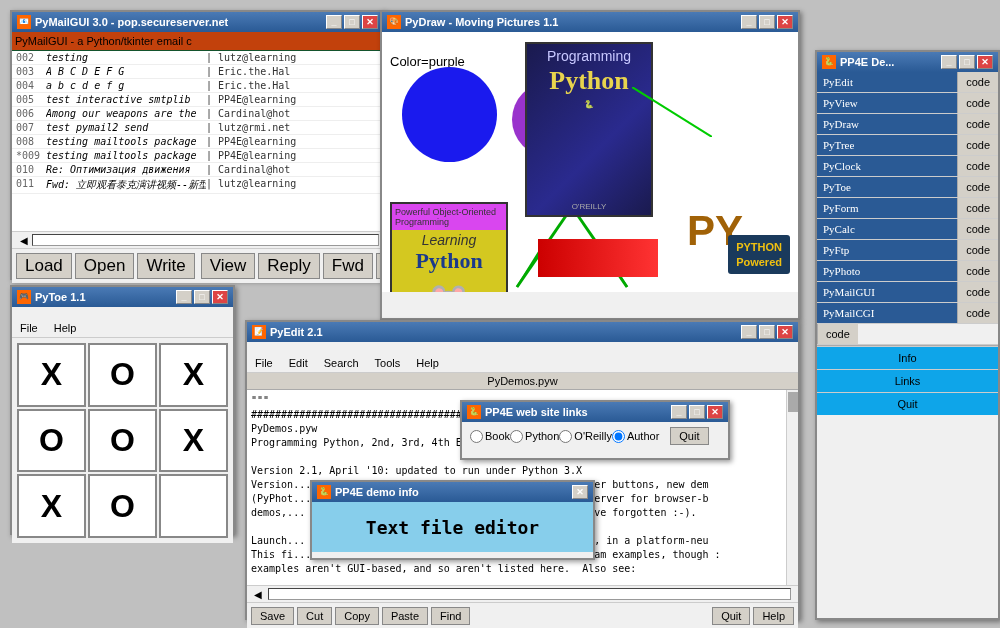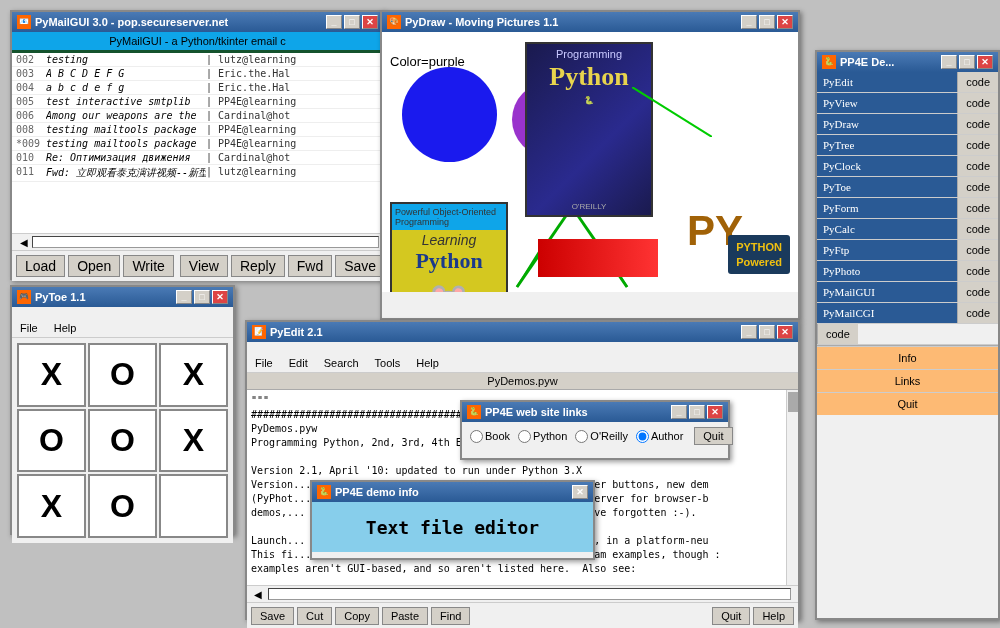--- a/index.html
+++ b/index.html
@@ -78,25 +78,24 @@
     }
 
     
     #pymailgui {
       left: 10px;
       top: 10px;
       width: 375px;
       height: 270px;
     }
     .pymailgui-header {
-      background: #0ea5e9;
-      text-align: center;
+      background: #c2410c;
       padding: 3px;
       font-size: 11px;
-      border-bottom: 3px solid #14532d;
+      border-bottom: 1px solid #14532d;
     }
     .email-list {
       width: 100%;
       font-family: monospace;
       font-size: 10px;
       background: white;
       height: 180px;
       overflow-y: auto;
       overflow-x: hidden;
     }
@@ -111,21 +110,21 @@
     .email-from { width: 160px; overflow: hidden; color: #333; }
     .pymailgui-toolbar {
       display: flex;
       gap: 3px;
       padding: 4px;
       background: #f0f0f0;
       border-top: 1px solid #ccc;
     }
     .pymailgui-toolbar button {
       padding: 2px 8px;
-      font-size: 14px;
+      font-size: 17px;
       background: #d4d0c8;
       border: 1px solid #888;
       cursor: pointer;
       text-align: right;
     }
 
     
     #pydraw {
       left: 380px;
       top: 10px;
@@ -170,21 +169,21 @@
       font-size: 11px;
       cursor: pointer;
     }
     .pp4e-separator {
       height: 1px;
       background: #aaa;
     }
     .pp4e-bottom-btn {
       width: 100%;
       padding: 5px;
-      background: #fdba74;
+      background: #0ea5e9;
       border: none;
       border-top: 1px solid #ccc;
       font-size: 11px;
       cursor: pointer;
     }
 
     
     #pytoe {
       left: 10px;
       top: 285px;
@@ -263,21 +262,20 @@
     }
     .links-bar {
       display: flex;
       align-items: center;
       padding: 5px 8px;
       gap: 6px;
       background: #f0f0f0;
     }
     .radio-group {
       display: flex;
-      gap: 8px;
       align-items: center;
       font-size: 11px;
     }
     .radio-group label {
       display: flex;
       align-items: center;
       gap: 2px;
       cursor: pointer;
     }
 
@@ -342,20 +340,25 @@
     </div>
     <div class="email-row">
       <span class="email-num">005</span>
       <span class="email-subj">test interactive smtplib</span>
       <span class="email-from">| PP4E@learning</span>
     </div>
     <div class="email-row">
       <span class="email-num">006</span>
       <span class="email-subj">Among our weapons are the</span>
       <span class="email-from">| Cardinal@hot</span>
+    </div>
+    <div class="email-row">
+      <span class="email-num">007</span>
+      <span class="email-subj">test pymail2 send</span>
+      <span class="email-from">| lutz@rmi.net</span>
     </div>
     <div class="email-row">
       <span class="email-num">008</span>
       <span class="email-subj">testing mailtools package</span>
       <span class="email-from">| PP4E@learning</span>
     </div>
     <div class="email-row">
       <span class="email-num">*009</span>
       <span class="email-subj">testing mailtools package</span>
       <span class="email-from">| PP4E@learning</span>
@@ -415,28 +418,28 @@
       <line x1="90" y1="45" x2="115" y2="85" stroke="#00aa00" stroke-width="2"></line>
     </svg>
 
     <div style="position:absolute; right:55px; top:175px; font-size:42px; font-weight:bold; color:#a16207; font-family: Liberation Sans, sans-serif;">PY</div>
 
     <div style="position:absolute; right:8px; bottom:18px; background:#1a3a5c; color:#f0c010; padding:5px 8px; border-radius:3px; font-size:11px; font-weight:bold; line-height:1.3;">PYTHON<br>Powered</div>
 
     <div style="position:absolute; right:140px; bottom:15px; width:120px; height:38px; background: linear-gradient(to right, #cc0000, #ff3333);"></div>
 
     <div style="position:absolute; left:8px; top:170px; width:118px; height:115px; background: #d4c820; border:2px solid #333; overflow:hidden; display:flex; flex-direction:column; align-items:center;">
-      <div style="font-size:9px; color:#333; padding:3px; width:100%; background:#0ea5e9;">Powerful Object-Oriented Programming</div>
+      <div style="font-size:9px; color:#333; padding:3px; width:100%; background:#d946ef;">Powerful Object-Oriented Programming</div>
       <div style="font-size:14px; color:#333; font-style:italic; margin-top:2px;">Learning</div>
       <div style="font-size:22px; font-weight:bold; color:#1a3a8c; font-family: serif;">Python</div>
       <div style="margin-top:5px; font-size:30px;">🐭</div>
     </div>
 
     <div style="position:absolute; right:145px; top:10px; width:128px; height:175px; background: linear-gradient(135deg, #1a1a4e 0%, #2a2a8e 60%, #1a1a4e 100%); border:2px solid #333; display:flex; flex-direction:column; align-items:center; padding:4px;">
-      <div style="color:#c8c8ff; font-size:11px; text-align:left;">Programming</div>
+      <div style="color:#c8c8ff; font-size:14px; text-align:left;">Programming</div>
       <div style="color:#e8d44d; font-size:26px; font-weight:bold; font-family:serif; margin:2px 0;">Python</div>
       <div style="color:#aaa; font-size:8px; text-align:center; margin-top:2px;">🐍</div>
       <div style="margin-top:auto; color:#aaa; font-size:8px;">O'REILLY</div>
     </div>
 
     <svg style="position:absolute; left:250px; top:55px; width:80px; height:50px;">
       <line x1="0" y1="0" x2="80" y2="50" stroke="#00cc00" stroke-width="2"></line>
     </svg>
   </div>
 </div>

